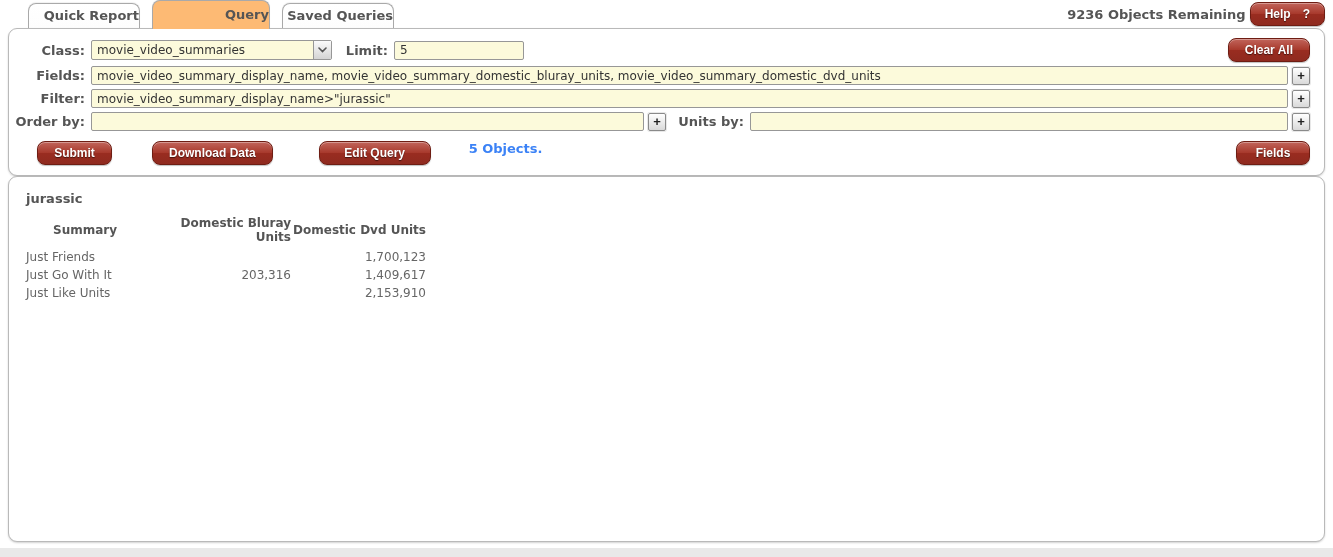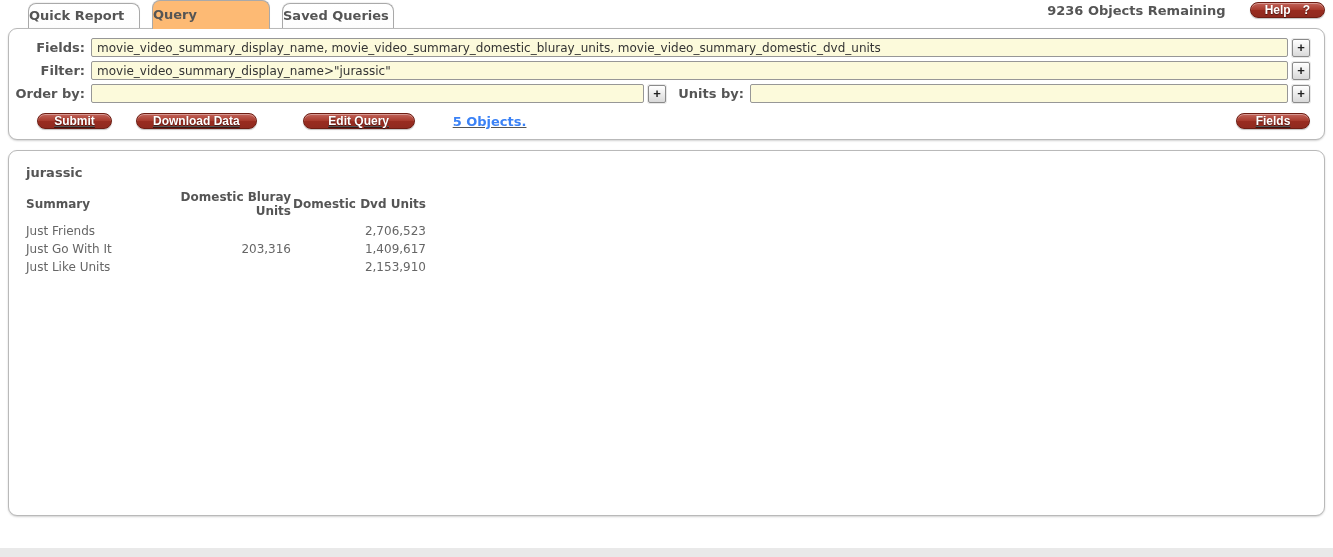--- a/index.html
+++ b/index.html
@@ -13,42 +13,42 @@
   
   .tabbar {
     height:28px; display:flex; align-items:flex-end;
     padding-left:28px; position:relative;
   }
   .tab {
     border:1px solid #a9a9a9; border-bottom:none;
     border-radius:8px 8px 0 0;
     background:linear-gradient(#ffffff,#fdfdfd);
     font-size:13px; font-weight:bold; color:#555;
-    padding:4px 0 5px; text-align:left;
+    padding:4px 0 5px; text-align:right;
     margin-right:12px; position:relative; z-index:1;
     width:112px; cursor:pointer;
     box-shadow:0 -1px 1px rgba(0,0,0,0.06);
   }
   .tab.active {
     padding:6px 0 7px; margin-bottom:-1px; z-index:3;
     background:#fdba74; width:118px;
   }
   .tabbar-right {
     position:absolute; right:8px; top:2px;
-    display:flex; align-items:center; gap:24px;
+    display:flex; align-items:center; gap:4px;
   }
   .objects-remaining { font-size:13px; font-weight:bold; color:#555; }
 
   
   .red-btn {
     display:inline-flex; align-items:center; justify-content:center;
     background:linear-gradient(#c2655b 0%, #a83a2d 48%, #992c20 52%, #8f2a1f 100%);
     border:1px solid #6e1d13; border-radius:8px;
     color:#fff; font-weight:bold; font-size:12px;
-    padding:2px 16px; height:16px;
+    padding:2px 16px; height:24px;
     text-shadow:0 1px 1px rgba(0,0,0,0.55);
     box-shadow:inset 0 1px 0 rgba(255,255,255,0.35), 0 1px 1px rgba(0,0,0,0.25);
     cursor:pointer; white-space:nowrap;
   }
   .help-btn { gap:12px; padding:2px 14px; }
 
   
   .panel {
     background:#fff; border:1px solid #b9b9b9; border-radius:9px;
     margin:0 8px; position:relative; z-index:2;
@@ -86,29 +86,29 @@
   .plus-btn {
     width:18px; height:18px; flex:none; margin-left:4px;
     display:flex; align-items:center; justify-content:center;
     background:linear-gradient(#ffffff,#d9d9d9);
     border:1px solid #8a8a8a; border-radius:2px;
     font-size:13px; font-weight:bold; color:#222;
     line-height:1; cursor:pointer;
     box-shadow:0 0 0 1px #e8e8e8;
   }
 
-  .buttons-row { display:flex; align-items:flex-end; margin:10px 0 2px 24px;text-decoration:underline; }
+  .buttons-row { display:flex; align-items:flex-start; margin:10px 0 2px 24px; }
   .objects-count { font-size:13px; font-weight:bold; color:#3b82f6; margin-left:38px; }
 
   
-  .results-panel { margin-top:10px; height:366px; padding:14px 17px; overflow:hidden; }
+  .results-panel { margin-top:0; height:366px; padding:14px 17px; overflow:hidden; }
   .results-title { font-size:13px; font-weight:bold; color:#555; margin-bottom:8px; }
   table.results { border-collapse:collapse; font-size:12px; color:#666; }
   table.results th {
-    font-size:12px; font-weight:bold; color:#555; text-align:left;
+    font-size:12px; font-weight:bold; color:#555; text-align:center;
     padding:2px 0 4px;
   }
   table.results th.num, table.results td.num { text-align:right; }
   table.results td { padding:2px 0; white-space:nowrap; }
   table.results col.c1 { width:118px; }
   table.results col.c2 { width:147px; }
   table.results col.c3 { width:135px; }
 
   .bottom-strip {
     position:absolute; left:0; bottom:0; width:100%; height:9px;
@@ -127,20 +127,35 @@
     <span class="objects-remaining">9236 Objects Remaining</span>
     <button class="red-btn help-btn">
       <span>Help</span>
       <span>?</span>
     </button>
   </div>
 </div>
 
 <div class="panel form-panel">
 
+  <div class="form-row">
+    <span class="form-label">Class:</span>
+    <div class="select">
+      <span class="sel-text">movie_video_summaries</span>
+      <span class="sel-arrow">
+        <svg width="9" height="6" viewBox="0 0 9 6">
+            <path d="M1 1l3.5 3.5L8 1" fill="none" stroke="#555" stroke-width="1.6" stroke-linecap="round"></path>
+          </svg>
+      </span>
+    </div>
+    <span class="form-label" style="width:62px">Limit:</span>
+    <input class="yellow-input" style="width: 130px;" value="5">
+    <span class="grow"></span>
+    <button class="red-btn">Clear All</button>
+  </div>
 
   <div class="form-row">
     <span class="form-label">Fields:</span>
     <input class="yellow-input grow" value="movie_video_summary_display_name, movie_video_summary_domestic_bluray_units, movie_video_summary_domestic_dvd_units" style="">
     <button class="plus-btn">+</button>
   </div>
 
   <div class="form-row">
     <span class="form-label">Filter:</span>
     <input class="yellow-input grow" value="movie_video_summary_display_name&gt;&quot;jurassic&quot;" style="">
@@ -151,21 +166,21 @@
     <span class="form-label">Order by:</span>
     <input class="yellow-input" style="width: 553px;" value="">
     <button class="plus-btn">+</button>
     <span class="form-label" style="width:84px">Units by:</span>
     <input class="yellow-input grow" value="" style="">
     <button class="plus-btn">+</button>
   </div>
 
   <div class="buttons-row">
     <button class="red-btn" style="min-width:75px">Submit</button>
-    <button class="red-btn" style="margin-left:24px">Download Data</button>
+    <button class="red-btn" style="margin-left:40px">Download Data</button>
     <button class="red-btn" style="margin-left:46px;min-width:112px">Edit Query</button>
     <span class="objects-count">5 Objects.</span>
     <span class="grow"></span>
     <button class="red-btn" style="min-width:74px">Fields</button>
   </div>
 </div>
 
 <div class="panel results-panel">
   <div class="results-title">jurassic</div>
 
@@ -179,21 +194,21 @@
       <tr>
         <th>Summary</th>
         <th class="num">Domestic Bluray Units</th>
         <th class="num">Domestic Dvd Units</th>
       </tr>
     </thead>
     <tbody>
         <tr>
           <td>Just Friends</td>
           <td class="num"></td>
-          <td class="num">2,706,523</td>
+          <td class="num">1,700,123</td>
         </tr>
         <tr>
           <td>Just Go With It</td>
           <td class="num">203,316</td>
           <td class="num">1,409,617</td>
         </tr>
         <tr>
           <td>Just Like Units</td>
           <td class="num"></td>
           <td class="num">2,153,910</td>

